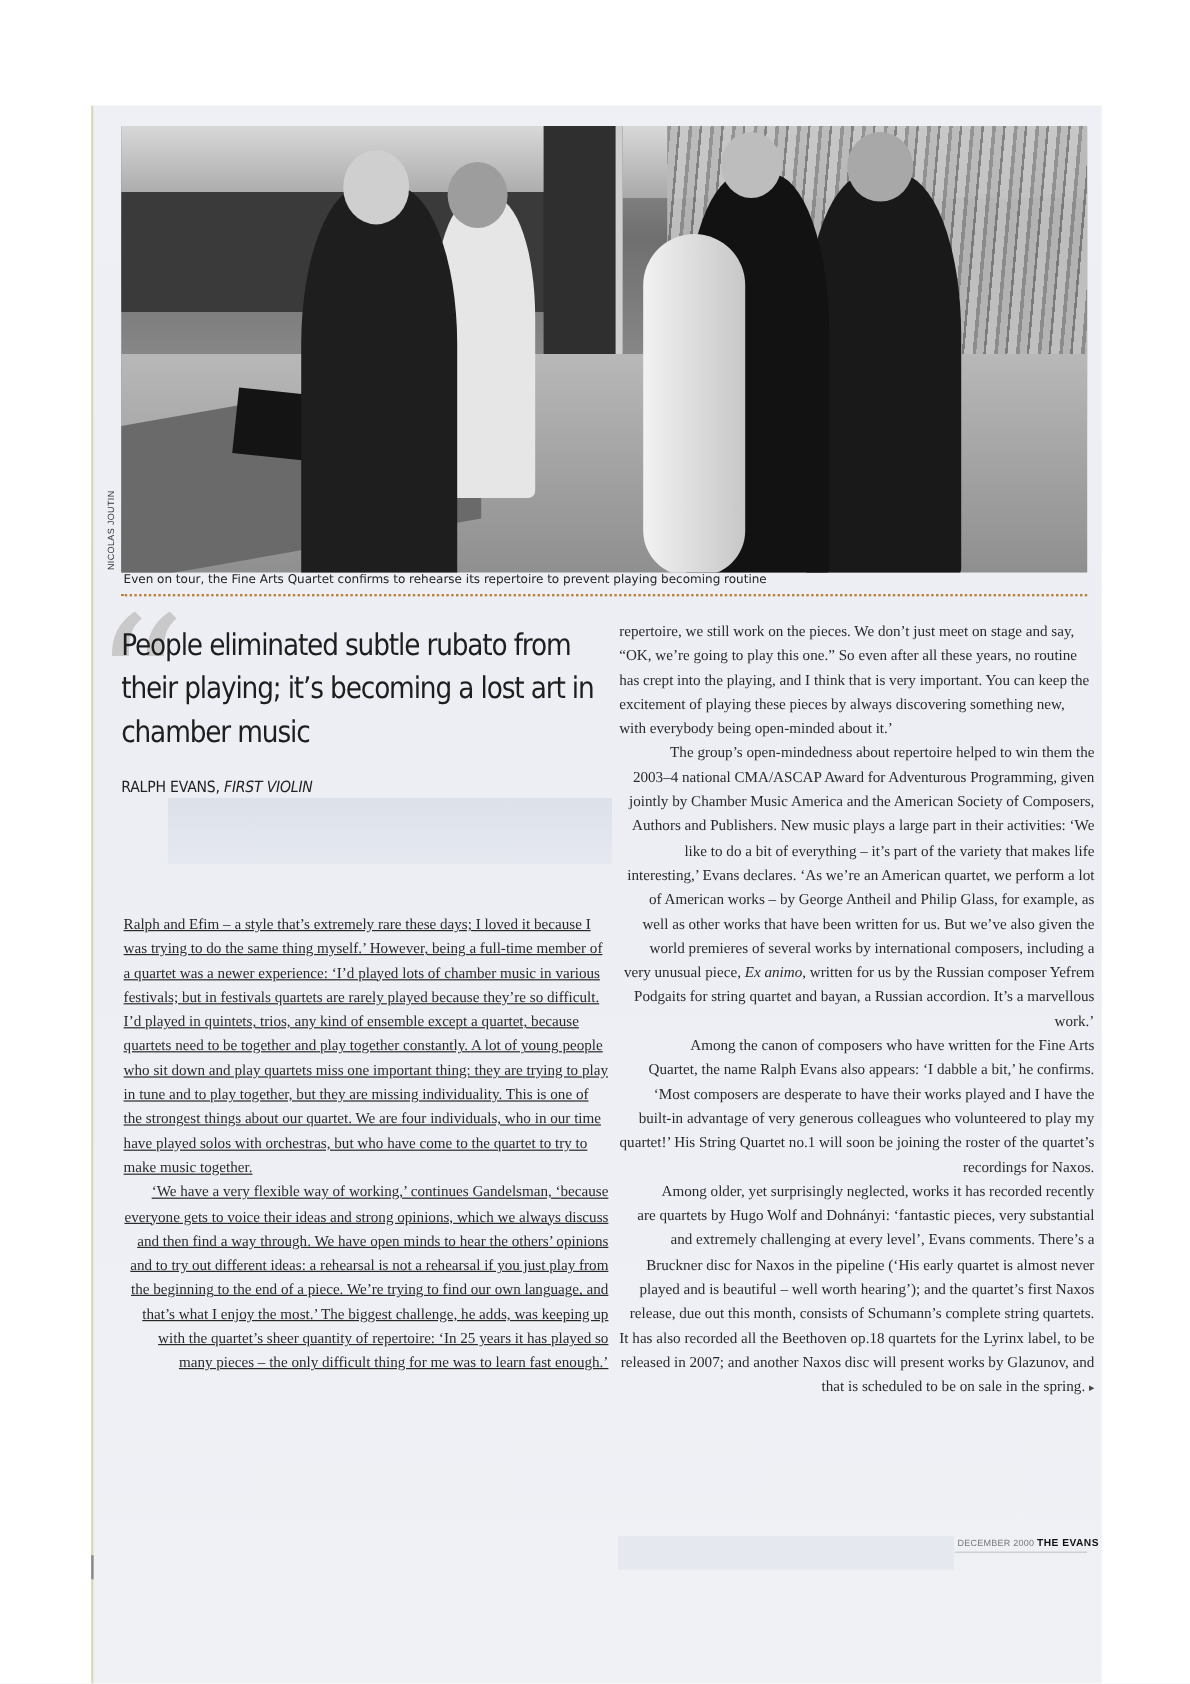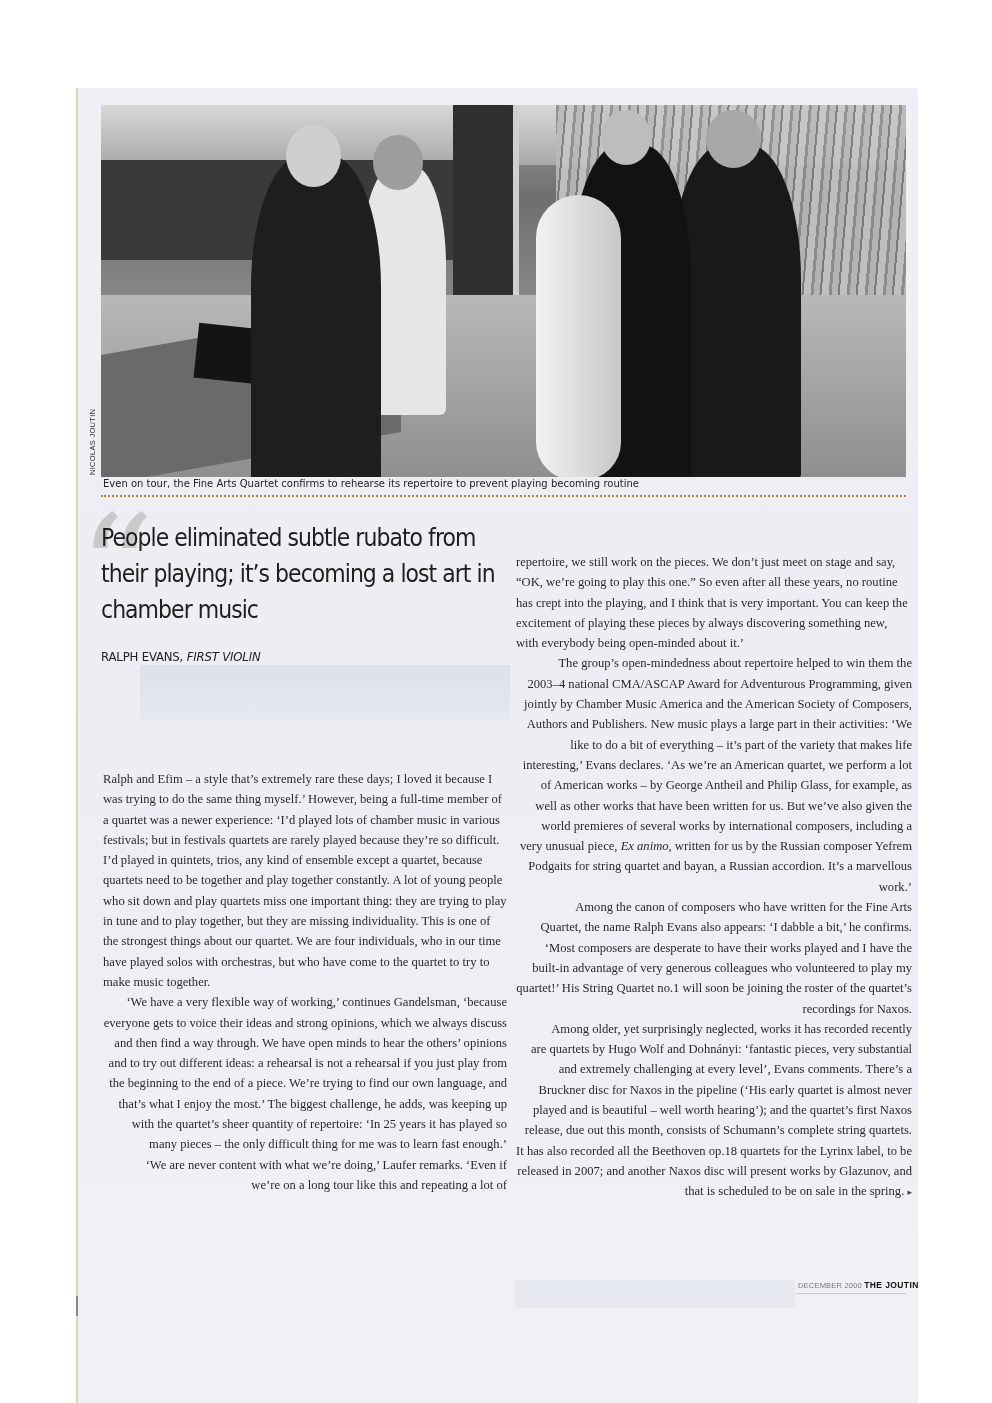--- a/index.html
+++ b/index.html
@@ -66,25 +66,25 @@
       position: absolute; left: 101px; top: 649px;
       font-family: "DejaVu Sans", sans-serif; font-size: 13px; color: #222; letter-spacing: -.2px;
       transform: scaleX(.9); transform-origin: left top;
     }
     .attribution em { font-style: italic; }
     .ghost {
       position: absolute; left: 140px; top: 665px; width: 370px; height: 55px;
       background: linear-gradient(180deg, rgba(150,165,190,.18), rgba(150,165,190,.08));
     }
     .col {
-      position: absolute; font-size: 12.6px; line-height: 20.3px; color: #2a2a2a; margin-top: 36px;
+      position: absolute; font-size: 12.6px; line-height: 20.3px; color: #2a2a2a;
     }
     .col p { margin: 0; text-align: left; }
     .col p.indent { text-indent: 22px; text-align: right; }
-    .col-left { left: 103px; top: 733px; width: 404px; }
+    .col-left { left: 103px; top: 760px; width: 404px; text-decoration: underline; }
     .col-right { left: 516px; top: 516px; width: 396px; }
     .folio {
       position: absolute; left: 798px; top: 1280px;
       font-family: "Liberation Sans", sans-serif; font-size: 7.5px; color: #777; letter-spacing: .2px;
     }
     .folio b { font-weight: bold; color: #111; font-size: 8.5px; letter-spacing: .4px; }
     .folio-rule {
       position: absolute; left: 796px; top: 1293px; width: 110px; border-top: 1px solid #c8c8c8;
     }
     .bottom-ghost {
@@ -126,28 +126,27 @@
 <div class="quote-mark">“</div>
 <div class="pullquote">People eliminated subtle rubato from their playing; it’s becoming a lost art in chamber music</div>
 <div class="attribution">
   <span>RALPH EVANS, </span><em>FIRST VIOLIN</em>
 </div>
 <div class="ghost"></div>
 
 <div class="col col-left">
   <p>Ralph and Efim – a style that’s extremely rare these days; I loved it because I was trying to do the same thing myself.’ However, being a full-time member of a quartet was a newer experience: ‘I’d played lots of chamber music in various festivals; but in festivals quartets are rarely played because they’re so difficult. I’d played in quintets, trios, any kind of ensemble except a quartet, because quartets need to be together and play together constantly. A lot of young people who sit down and play quartets miss one important thing: they are trying to play in tune and to play together, but they are missing individuality. This is one of the strongest things about our quartet. We are four individuals, who in our time have played solos with orchestras, but who have come to the quartet to try to make music together.</p>
   <p class="indent">‘We have a very flexible way of working,’ continues Gandelsman, ‘because everyone gets to voice their ideas and strong opinions, which we always discuss and then find a way through. We have open minds to hear the others’ opinions and to try out different ideas: a rehearsal is not a rehearsal if you just play from the beginning to the end of a piece. We’re trying to find our own language, and that’s what I enjoy the most.’ The biggest challenge, he adds, was keeping up with the quartet’s sheer quantity of repertoire: ‘In 25 years it has played so many pieces – the only difficult thing for me was to learn fast enough.’</p>
-  <p class="indent">‘We are never content with what we’re doing,’ Laufer remarks. ‘Even if we’re on a long tour like this and repeating a lot of</p>
 </div>
 
 <div class="col col-right">
   <p>repertoire, we still work on the pieces. We don’t just meet on stage and say, “OK, we’re going to play this one.” So even after all these years, no routine has crept into the playing, and I think that is very important. You can keep the excitement of playing these pieces by always discovering something new, with everybody being open-minded about it.’</p>
   <p class="indent"><span>The group’s open-mindedness about repertoire helped to win them the 2003–4 national CMA/ASCAP Award for Adventurous Programming, given jointly by Chamber Music America and the American Society of Composers, Authors and Publishers. New music plays a large part in their activities: ‘We like to do a bit of everything – it’s part of the variety that makes life interesting,’ Evans declares. ‘As we’re an American quartet, we perform a lot of American works – by George Antheil and Philip Glass, for example, as well as other works that have been written for us. But we’ve also given the world premieres of several works by international composers, including a very unusual piece, </span><em>Ex animo</em><span>, written for us by the Russian composer Yefrem Podgaits for string quartet and bayan, a Russian accordion. It’s a marvellous work.’</span></p>
   <p class="indent">Among the canon of composers who have written for the Fine Arts Quartet, the name Ralph Evans also appears: ‘I dabble a bit,’ he confirms. ‘Most composers are desperate to have their works played and I have the built-in advantage of very generous colleagues who volunteered to play my quartet!’ His String Quartet no.1 will soon be joining the roster of the quartet’s recordings for Naxos.</p>
   <p class="indent"><span>Among older, yet surprisingly neglected, works it has recorded recently are quartets by Hugo Wolf and Dohnányi: ‘fantastic pieces, very substantial and extremely challenging at every level’, Evans comments. There’s a Bruckner disc for Naxos in the pipeline (‘His early quartet is almost never played and is beautiful – well worth hearing’); and the quartet’s first Naxos release, due out this month, consists of Schumann’s complete string quartets. It has also recorded all the Beethoven op.18 quartets for the Lyrinx label, to be released in 2007; and another Naxos disc will present works by Glazunov, and that is scheduled to be on sale in the spring.</span> <span style="font-size:9px;color:#444;">▸</span></p>
 </div>
 
 <div class="bottom-ghost"></div>
 <div class="folio">
-  <span>DECEMBER 2000 </span><b>THE JOUTIN</b>
+  <span>DECEMBER 2000 </span><b>THE EVANS</b>
 </div>
 <div class="folio-rule"></div>
 <div class="bottom-mark"></div>
 
 </body></html>

